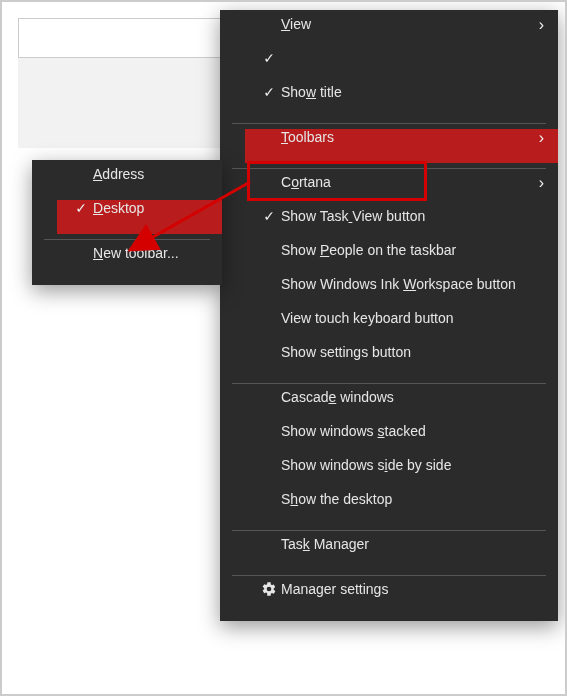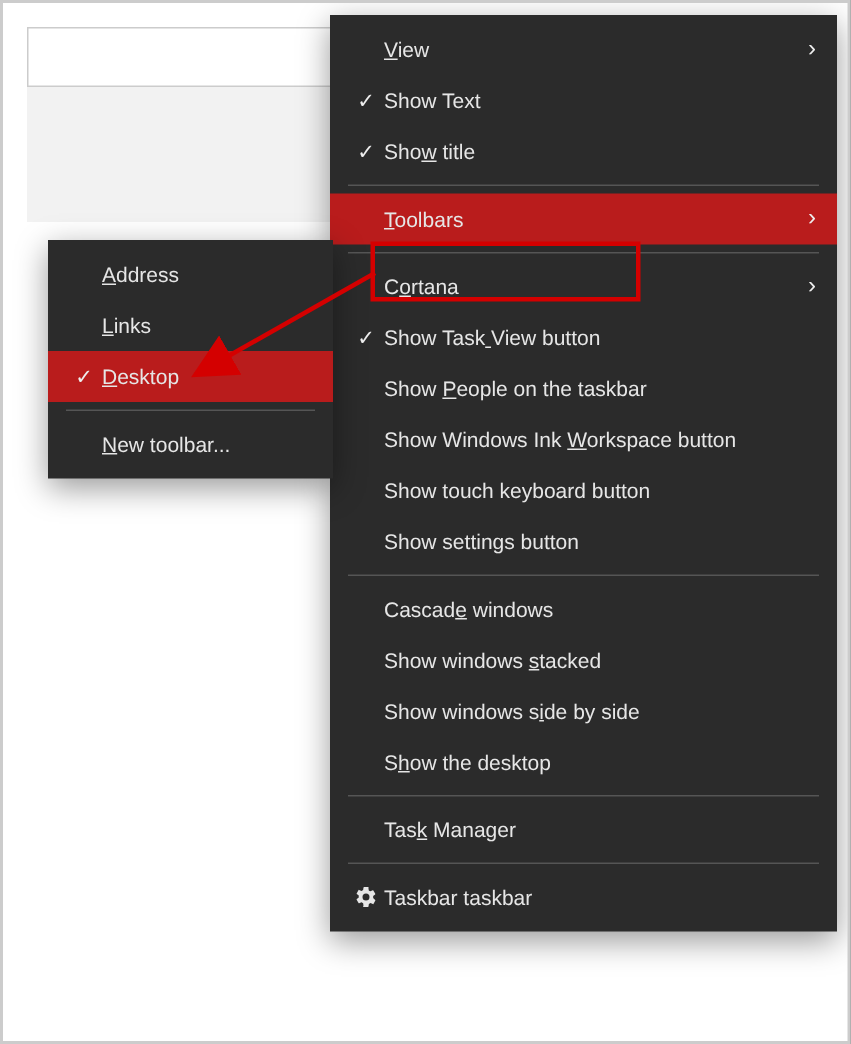--- a/index.html
+++ b/index.html
@@ -37,25 +37,26 @@
   .menu.main {
     left: 218px; top: 8px;
     width: 338px;
   }
   .menu.sub {
     left: 30px; top: 158px;
     width: 190px;
   }
   .item {
     display: flex;
-    align-items: center;
+    align-items: flex-start;
     height: 34px;
     padding: 0 14px 0 12px;
     cursor: default;
     position: relative;
+    margin-left: 25px;
   }
   .item.hover { background: #b91c1c; }
   .item .check {
     width: 24px;
     flex: 0 0 24px;
     text-align: center;
     font-size: 14px;
     color: #eee;
   }
   .item .gear {
@@ -105,21 +106,20 @@
 <div class="bg-box"></div>
 
 <div class="menu main" id="main-menu">
     <div class="item" id="main-view">
       <span class="check"></span>
       <span class="label"><span class="ul">V</span>iew</span>
       <span class="arrow">›</span>
     </div>
     <div class="item" id="main-show-text">
       <span class="check">✓</span>
-      <span class="label"><span>Show Text</span></span>
     </div>
     <div class="item" id="main-show-title">
       <span class="check">✓</span>
       <span class="label">Sho<span class="ul">w</span> title</span>
     </div>
     <div class="sep"></div>
     <div class="item hover" id="main-toolbars">
       <span class="check"></span>
       <span class="label"><span class="ul">T</span>oolbars</span>
       <span class="arrow">›</span>
@@ -137,21 +137,21 @@
     <div class="item" id="main-people">
       <span class="check"></span>
       <span class="label">Show <span class="ul">P</span>eople on the taskbar</span>
     </div>
     <div class="item" id="main-ink-workspace">
       <span class="check"></span>
       <span class="label">Show Windows Ink <span class="ul">W</span>orkspace button</span>
     </div>
     <div class="item" id="main-touch-keyboard">
       <span class="check"></span>
-      <span class="label"><span>Show touch keyboard button</span></span>
+      <span class="label"><span>View touch keyboard button</span></span>
     </div>
     <div class="item" id="main-touchpad">
       <span class="check"></span>
       <span class="label"><span>Show settings button</span></span>
     </div>
     <div class="sep"></div>
     <div class="item" id="main-cascade">
       <span class="check"></span>
       <span class="label">Cascad<span class="ul">e</span> windows</span>
     </div>
@@ -172,32 +172,28 @@
       <span class="check"></span>
       <span class="label">Tas<span class="ul">k</span> Manager</span>
     </div>
     <div class="sep"></div>
     <div class="item" id="main-taskbar-settings">
       <span class="gear">
         <svg width="16" height="16" viewBox="0 0 24 24">
           <path fill="#e6e6e6" d="M19.14,12.94a7,7,0,0,0,.05-.94,7,7,0,0,0-.05-.94l2-1.56a.5.5,0,0,0,.12-.64l-1.9-3.3a.5.5,0,0,0-.6-.22l-2.36,1a7,7,0,0,0-1.62-.94l-.36-2.52A.5.5,0,0,0,14,2H10a.5.5,0,0,0-.5.42L9.14,4.94a7,7,0,0,0-1.62.94l-2.36-1a.5.5,0,0,0-.6.22l-1.9,3.3a.5.5,0,0,0,.12.64l2,1.56a7,7,0,0,0-.05.94,7,7,0,0,0,.05.94l-2,1.56a.5.5,0,0,0-.12.64l1.9,3.3a.5.5,0,0,0,.6.22l2.36-1a7,7,0,0,0,1.62.94l.36,2.52A.5.5,0,0,0,10,22h4a.5.5,0,0,0,.5-.42l.36-2.52a7,7,0,0,0,1.62-.94l2.36,1a.5.5,0,0,0,.6-.22l1.9-3.3a.5.5,0,0,0-.12-.64ZM12,15.5A3.5,3.5,0,1,1,15.5,12,3.5,3.5,0,0,1,12,15.5Z"></path>
         </svg>
       </span>
-      <span class="label"><span>Taskbar taskbar</span></span>
+      <span class="label"><span>Manager settings</span></span>
     </div>
   </div>
 
 <div class="menu sub" id="sub-menu">
     <div class="item" id="sub-address">
       <span class="check"></span>
       <span class="label"><span class="ul">A</span>ddress</span>
-    </div>
-    <div class="item" id="sub-links">
-      <span class="check"></span>
-      <span class="label"><span class="ul">L</span>inks</span>
     </div>
     <div class="item hover" id="sub-desktop">
       <span class="check">✓</span>
       <span class="label"><span class="ul">D</span>esktop</span>
     </div>
     <div class="sep"></div>
     <div class="item" id="sub-new-toolbar">
       <span class="check"></span>
       <span class="label"><span class="ul">N</span>ew toolbar...</span>
     </div>

